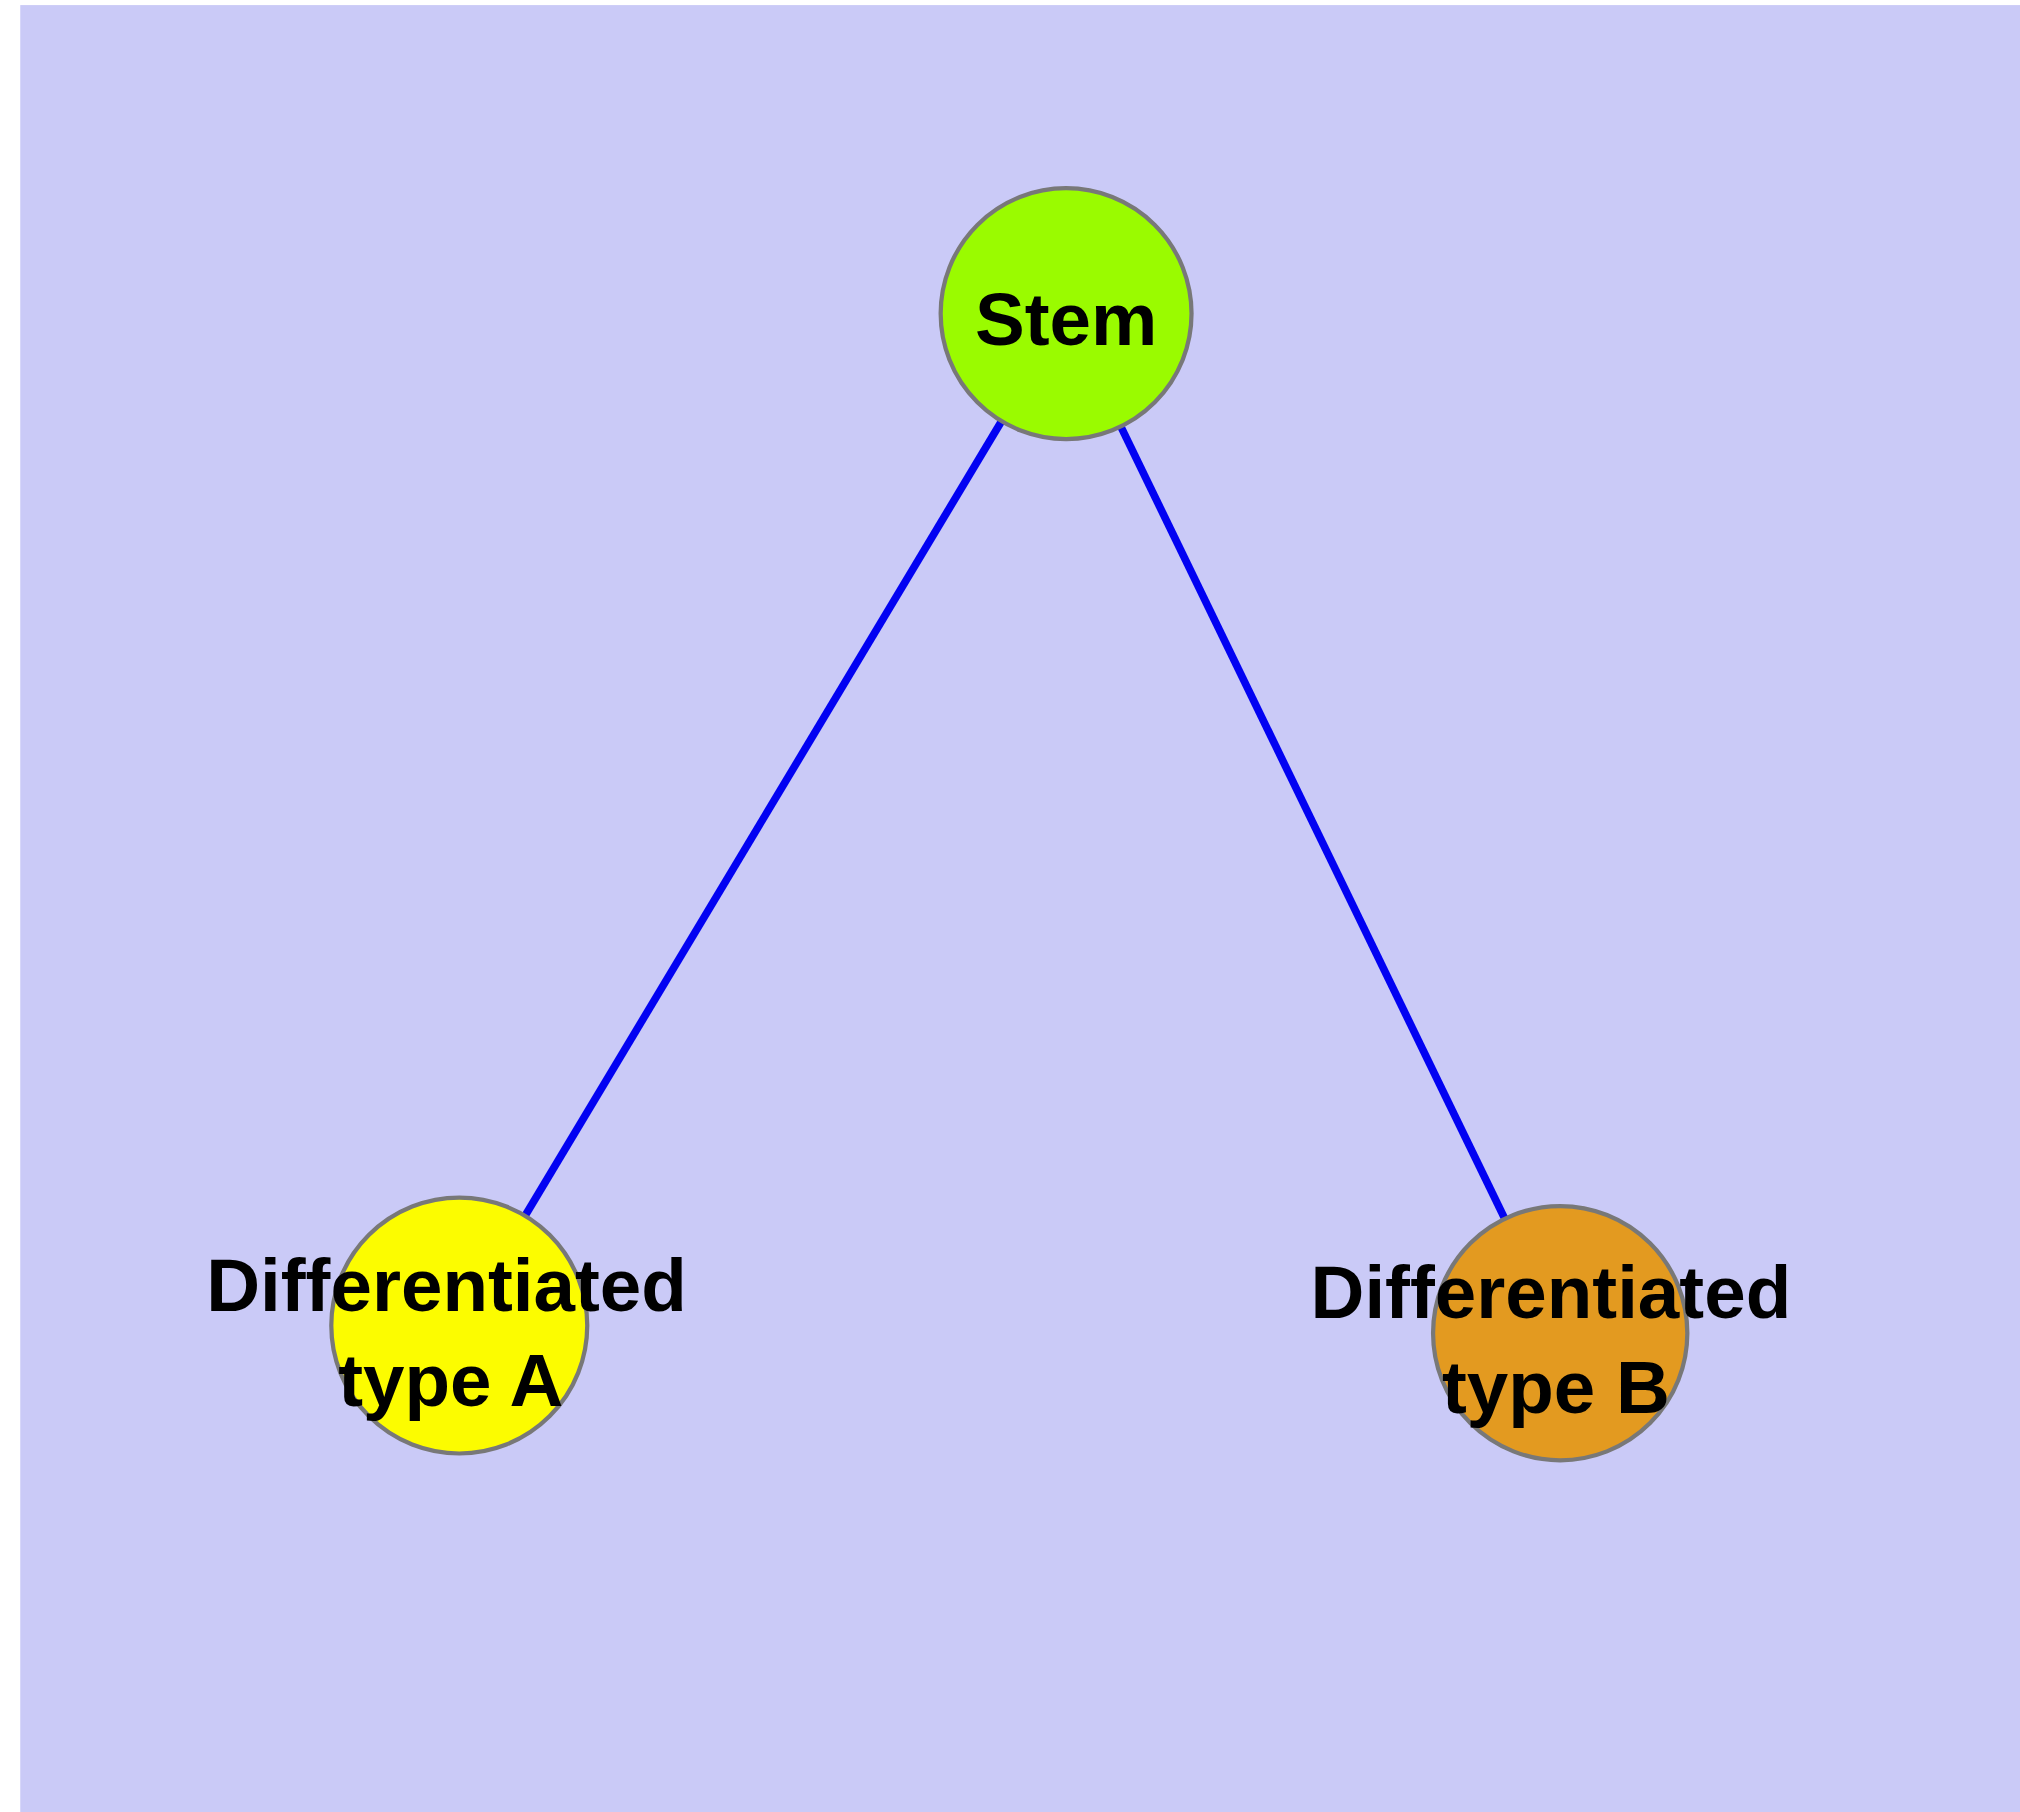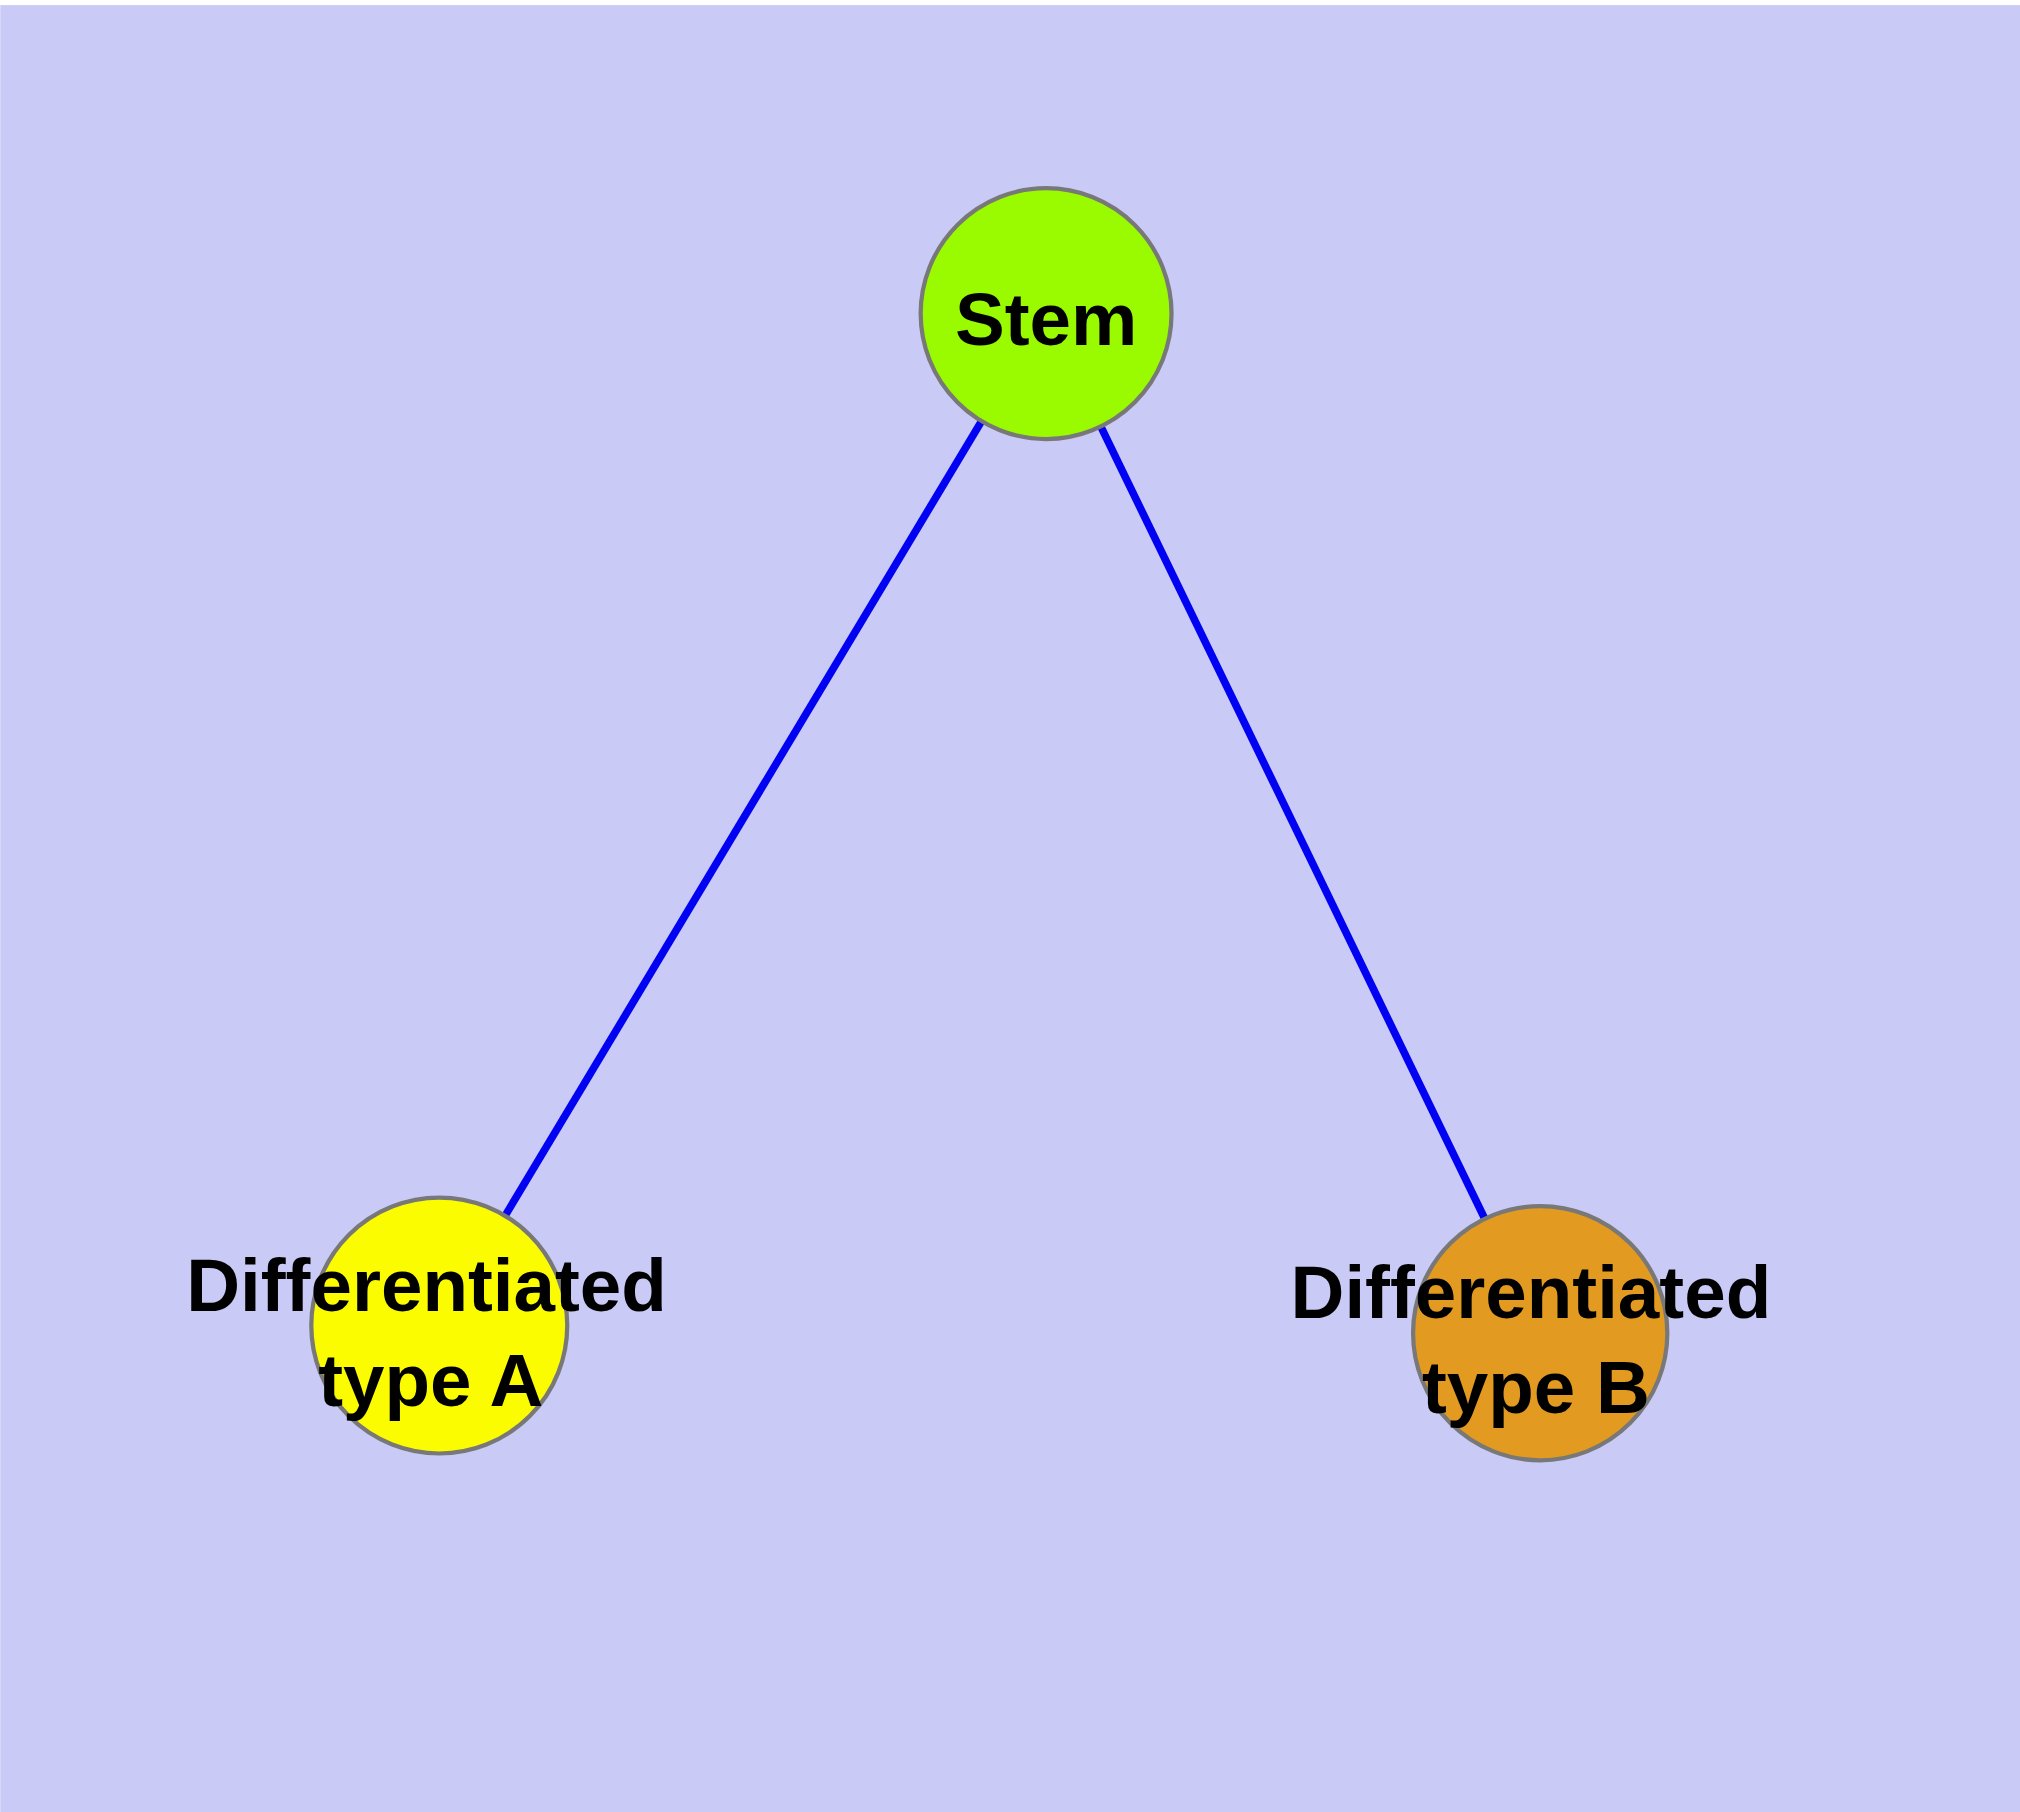--- a/index.html
+++ b/index.html
@@ -7,20 +7,21 @@
     padding: 0;
     background: #ffffff;
     width: 2021px;
     height: 1812px;
     overflow: hidden;
   }
   .canvas-wrap {
     position: relative;
     width: 1839px;
     height: 1812px;
+    margin-left: 20px;
   }
   svg {
     display: block;
   }
   .node-label {
     font-family: "Liberation Sans", "DejaVu Sans", sans-serif;
     font-weight: bold;
     font-size: 88px;
     fill: #000000;
     text-anchor: middle;

